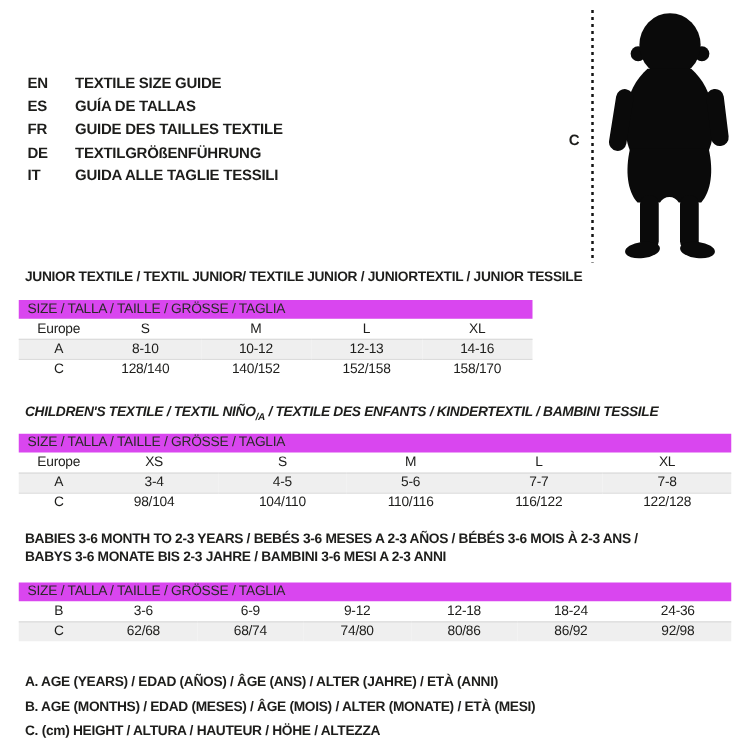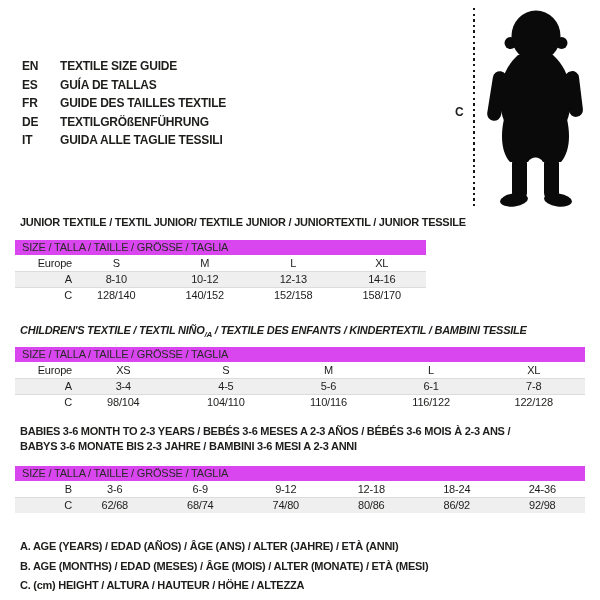--- a/index.html
+++ b/index.html
@@ -28,21 +28,21 @@
   .size-bar {
     position:absolute; left:15px; height:15px; background:#d946ef;
     font-size:11px; line-height:15px; padding-left:7px; letter-spacing:-0.2px;
     color:#2a2a28;
   }
   .size-table { position:absolute; left:15px; border-collapse:collapse; table-layout:fixed; }
   .size-table td {
     height:16px; font-size:11px; letter-spacing:-0.2px; text-align:center;
     padding:0; vertical-align:middle;
   }
-  .size-table td.row-label { text-align:right; padding-left:7px;margin-left:16px; }
+  .size-table td.row-label { text-align:center; padding-left:7px;margin-left:16px; }
   .size-table tr.alt { background:#efefef; }
   .size-table tr.bordered td { border-bottom:1px solid #dcdcdc; }
   
   .footnotes { position:absolute; left:20px; top:537px; }
   .footnote { font-weight:bold; font-size:11px; line-height:19.5px; letter-spacing:-0.25px; white-space:nowrap; }
 </style>
 </head>
 <body>
 
 <div class="page">
@@ -139,21 +139,21 @@
       <td>S</td>
       <td>M</td>
       <td>L</td>
       <td>XL</td>
     </tr>
     <tr class="alt bordered">
       <td class="row-label">A</td>
       <td>3-4</td>
       <td>4-5</td>
       <td>5-6</td>
-      <td>6-1</td>
+      <td>7-7</td>
       <td>7-8</td>
     </tr>
     <tr>
       <td class="row-label">C</td>
       <td>98/104</td>
       <td>104/110</td>
       <td>110/116</td>
       <td>116/122</td>
       <td>122/128</td>
     </tr>

